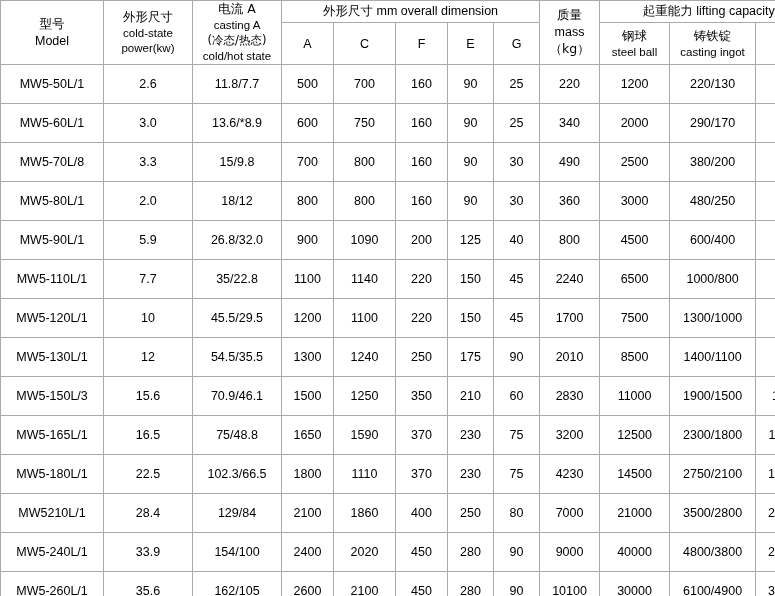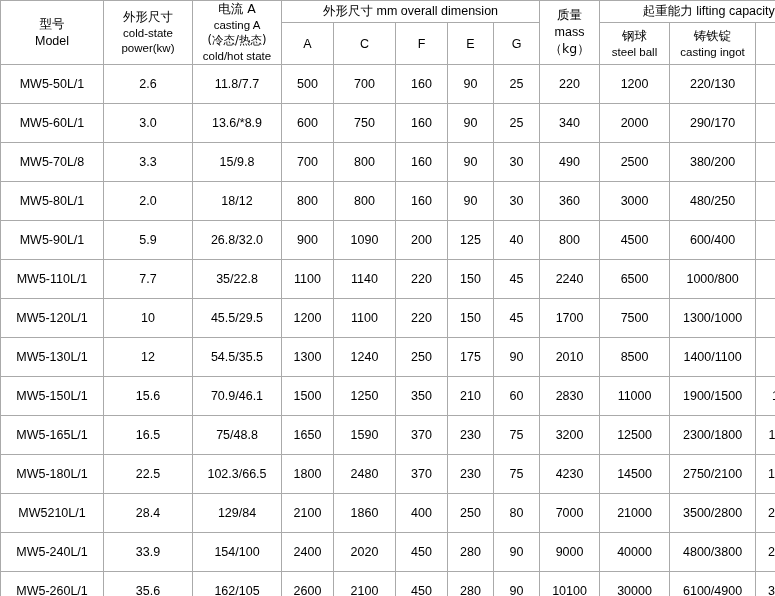--- a/index.html
+++ b/index.html
@@ -239,21 +239,21 @@
         <td class="row-cell">1240</td>
         <td class="row-cell">250</td>
         <td class="row-cell">175</td>
         <td class="row-cell">90</td>
         <td class="row-cell">2010</td>
         <td class="row-cell">8500</td>
         <td class="row-cell">1400/1100</td>
         <td class="row-cell">700/600</td>
       </tr>
       <tr>
-        <td class="row-cell model-cell">MW5-150L/1</td>
+        <td class="row-cell model-cell">MW5-150L/3</td>
         <td class="row-cell">15.6</td>
         <td class="row-cell">70.9/46.1</td>
         <td class="row-cell">1500</td>
         <td class="row-cell">1250</td>
         <td class="row-cell">350</td>
         <td class="row-cell">210</td>
         <td class="row-cell">60</td>
         <td class="row-cell">2830</td>
         <td class="row-cell">11000</td>
         <td class="row-cell">1900/1500</td>
@@ -271,21 +271,21 @@
         <td class="row-cell">3200</td>
         <td class="row-cell">12500</td>
         <td class="row-cell">2300/1800</td>
         <td class="row-cell">1300/1100</td>
       </tr>
       <tr>
         <td class="row-cell model-cell">MW5-180L/1</td>
         <td class="row-cell">22.5</td>
         <td class="row-cell">102.3/66.5</td>
         <td class="row-cell">1800</td>
-        <td class="row-cell">2480</td>
+        <td class="row-cell">1110</td>
         <td class="row-cell">370</td>
         <td class="row-cell">230</td>
         <td class="row-cell">75</td>
         <td class="row-cell">4230</td>
         <td class="row-cell">14500</td>
         <td class="row-cell">2750/2100</td>
         <td class="row-cell">1600/1350</td>
       </tr>
       <tr>
         <td class="row-cell model-cell">MW5210L/1</td>

